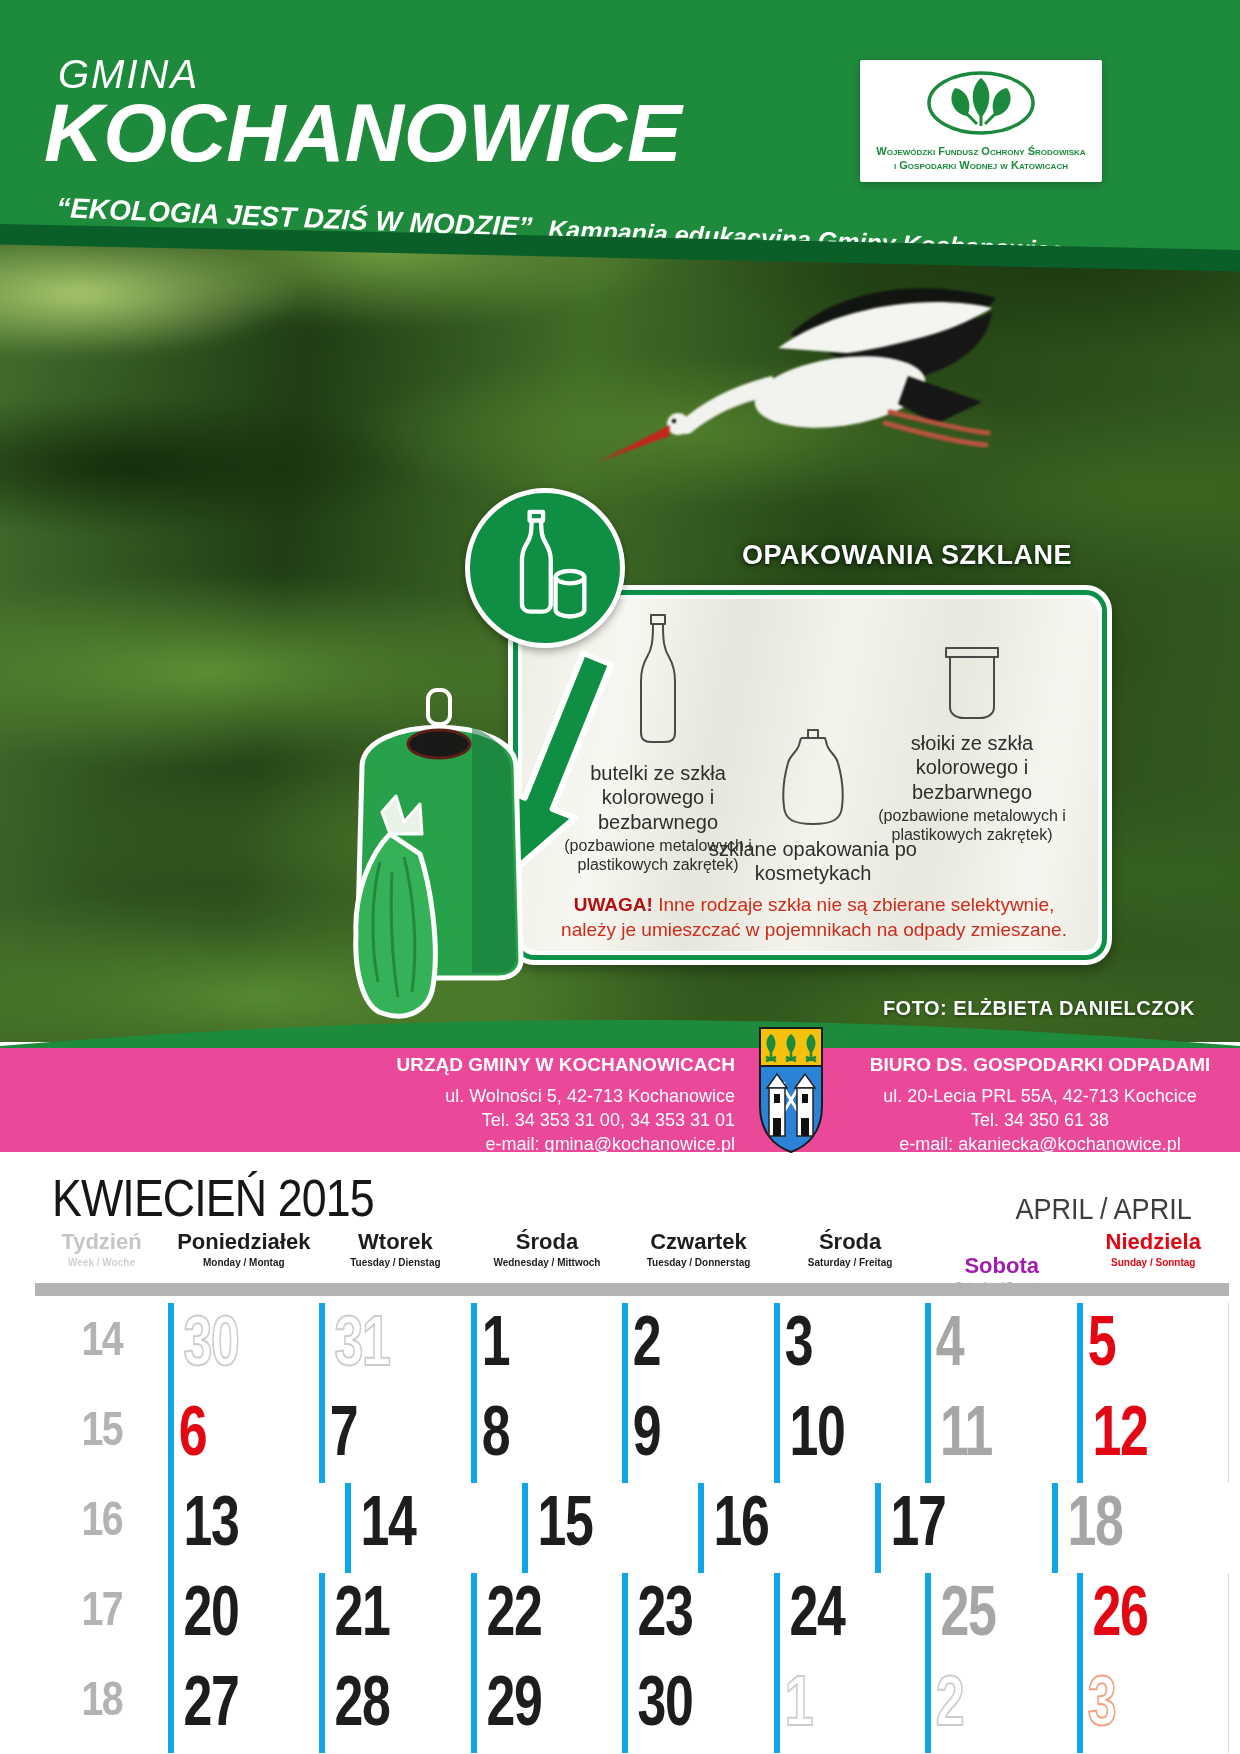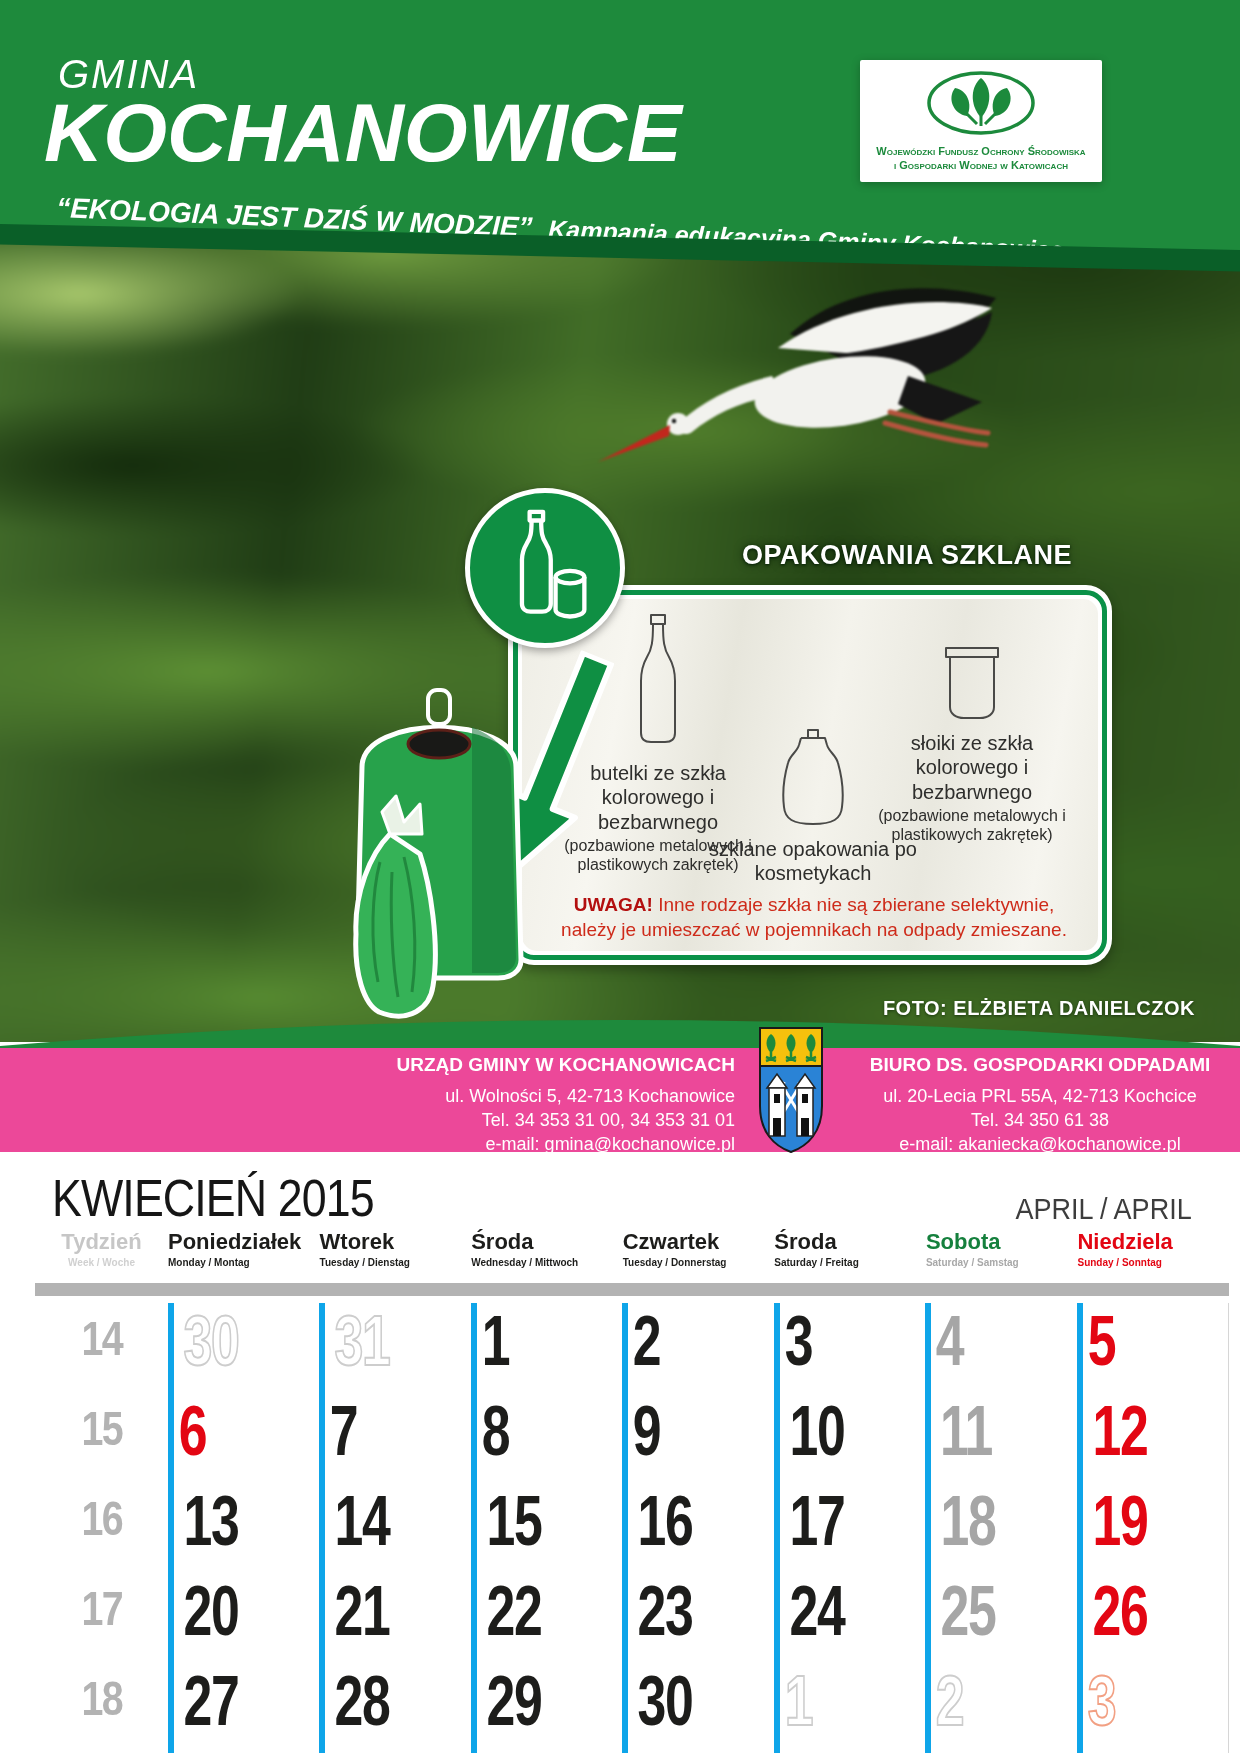--- a/index.html
+++ b/index.html
@@ -79,26 +79,26 @@
   .f-title{font-size:19px;font-weight:bold;margin-bottom:8px;}
   .f-line{font-size:18px;line-height:24px;}
   .crest{position:absolute;left:758px;top:-22px;}
   
   .cal-title{position:absolute;left:52px;top:1168px;font-size:52px;color:#161616;letter-spacing:-1px;
      transform:scaleX(.86);transform-origin:left top;}
   .cal-alt{position:absolute;right:48px;top:1192px;font-size:30px;color:#3d3d3d;
      transform:scaleX(.9);transform-origin:right top;}
   .cal-head{position:absolute;left:35px;top:1230px;width:1194px;display:flex;}
   .wk-head{width:133px;text-align:center;}
-  .dh{flex:1;text-align:left;}
+  .dh{flex:1;text-align:center;}
   .dh-pl{font-size:22px;font-weight:bold;line-height:24px;}
   .dh-sub{font-size:10px;font-weight:bold;margin-top:3px;}
   .t-weekcol .dh-pl{color:#c6c6c6;} .t-weekcol .dh-sub{color:#d0d0d0;}
   .t-weekday .dh-pl{color:#1d1d1b;} .t-weekday .dh-sub{color:#1d1d1b;}
-  .t-saturday .dh-pl{color:#15803d;} .t-saturday .dh-sub{color:#a8a8a8;}
+  .t-saturday .dh-pl{color:#a21caf;margin-top:24px;} .t-saturday .dh-sub{color:#a8a8a8;}
   .t-sunday .dh-pl{color:#e30613;} .t-sunday .dh-sub{color:#e30613;}
   .graybar{position:absolute;left:35px;top:1283px;width:1194px;height:13px;background:#b3b3b3;}
   .cal-rows{position:absolute;left:35px;top:1303px;width:1194px;}
   .cal-row{display:flex;height:90px;}
   .wk-cell{width:133px;text-align:center;}
   .day-cell{flex:1;text-align:left;border-left:6px solid #0ea5e9;}
   .day-cell.last{border-right:1px solid #d6d6d6;}
   .num{display:inline-block;transform:scaleX(.74);transform-origin:center top;font-weight:bold;
      font-size:70px;line-height:76px;letter-spacing:-2px;}
   .wk-num{font-size:48px;line-height:60px;color:#b3b3b3;transform:scaleX(.82);margin-top:6px;}
@@ -351,21 +351,20 @@
         <div class="day-cell last"><span class="num c-sun">12</span></div>
       </div>
       <div class="cal-row">
         <div class="wk-cell"><span class="num wk-num">16</span></div>
         <div class="day-cell"><span class="num c-day">13</span></div>
         <div class="day-cell"><span class="num c-day">14</span></div>
         <div class="day-cell"><span class="num c-day">15</span></div>
         <div class="day-cell"><span class="num c-day">16</span></div>
         <div class="day-cell"><span class="num c-day">17</span></div>
         <div class="day-cell"><span class="num c-sat">18</span></div>
-        <div class="day-cell last"><span class="num c-sun">19</span></div>
       </div>
       <div class="cal-row">
         <div class="wk-cell"><span class="num wk-num">17</span></div>
         <div class="day-cell"><span class="num c-day">20</span></div>
         <div class="day-cell"><span class="num c-day">21</span></div>
         <div class="day-cell"><span class="num c-day">22</span></div>
         <div class="day-cell"><span class="num c-day">23</span></div>
         <div class="day-cell"><span class="num c-day">24</span></div>
         <div class="day-cell"><span class="num c-sat">25</span></div>
         <div class="day-cell last"><span class="num c-sun">26</span></div>

